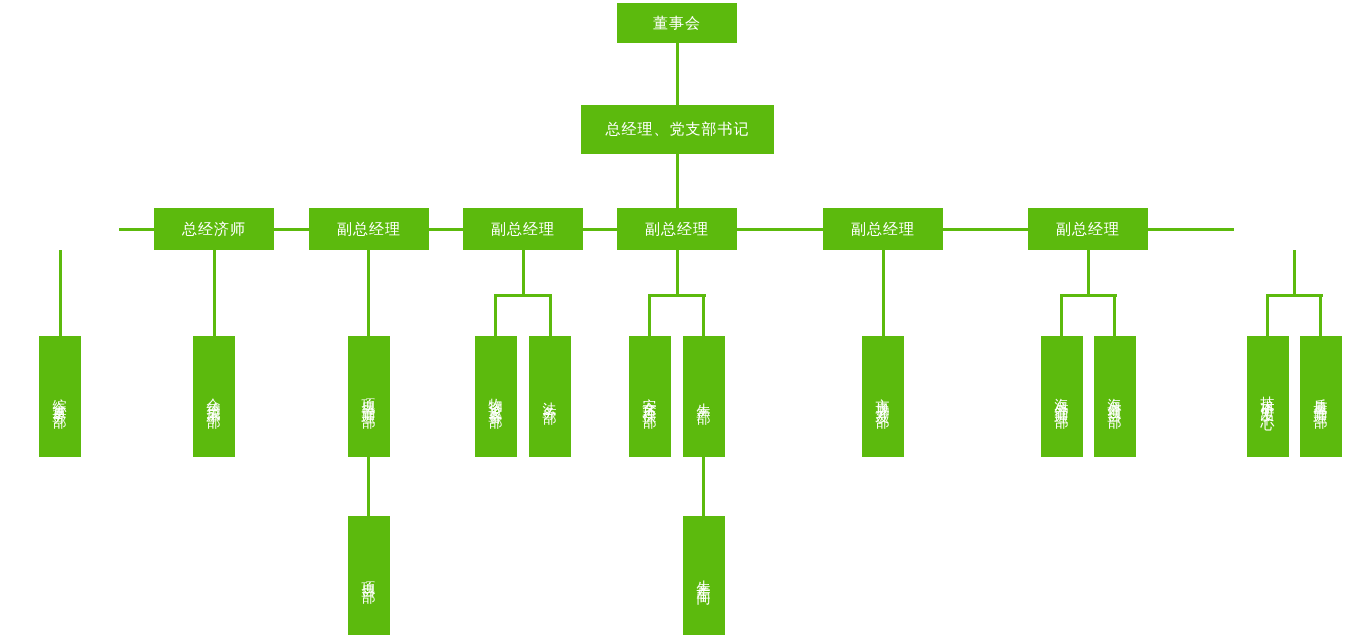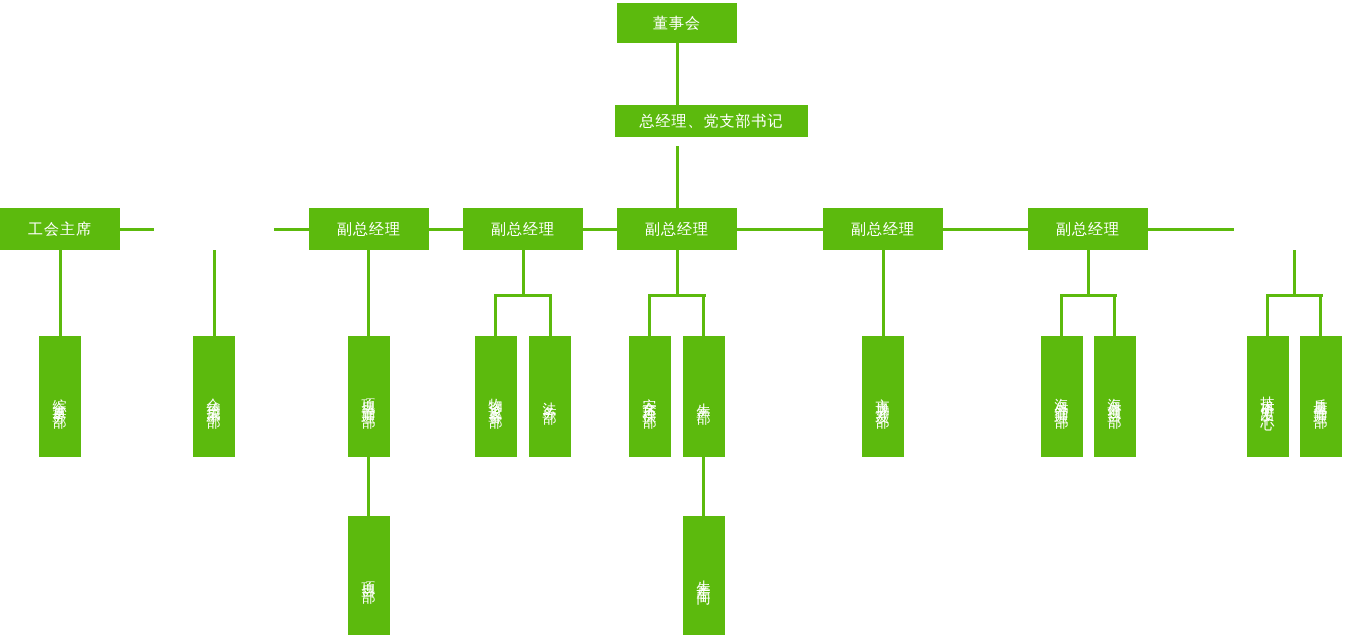--- a/index.html
+++ b/index.html
@@ -29,23 +29,23 @@
   }
   .ln{position:absolute;background:var(--connector,#5cba0d);}
 </style>
 </head>
 <body>
 
 <div class="canvas" style="--canvas-bg: #ffffff; --node-fill: #5cba0d; --node-text: #ffffff; --connector: #5cba0d;">
 
   <div class="box h" style="left:617px;top:3px;width:120px;height:40px">董事会</div>
 
-  <div class="box h" style="left:615px;top:105px;width:193px;height:32px">总经理、党支部书记</div>
+  <div class="box h" style="left:581px;top:105px;width:193px;height:49px">总经理、党支部书记</div>
 
-  <div class="box h" style="left:0px;top:208px">工会主席</div>
+  <div class="box h" style="left:154px;top:208px">总经济师</div>
   <div class="box h" style="left:309px;top:208px">副总经理</div>
   <div class="box h" style="left:463px;top:208px">副总经理</div>
   <div class="box h" style="left:617px;top:208px">副总经理</div>
   <div class="box h" style="left:823px;top:208px">副总经理</div>
   <div class="box h" style="left:1028px;top:208px">副总经理</div>
 
   <div class="box v" style="left:39px;top:336px">综合事务部</div>
   <div class="box v" style="left:193px;top:336px">合约成本部</div>
   <div class="box v" style="left:348px;top:336px">项目管理部</div>
   <div class="box v" style="left:475px;top:336px">物资设备部</div>

